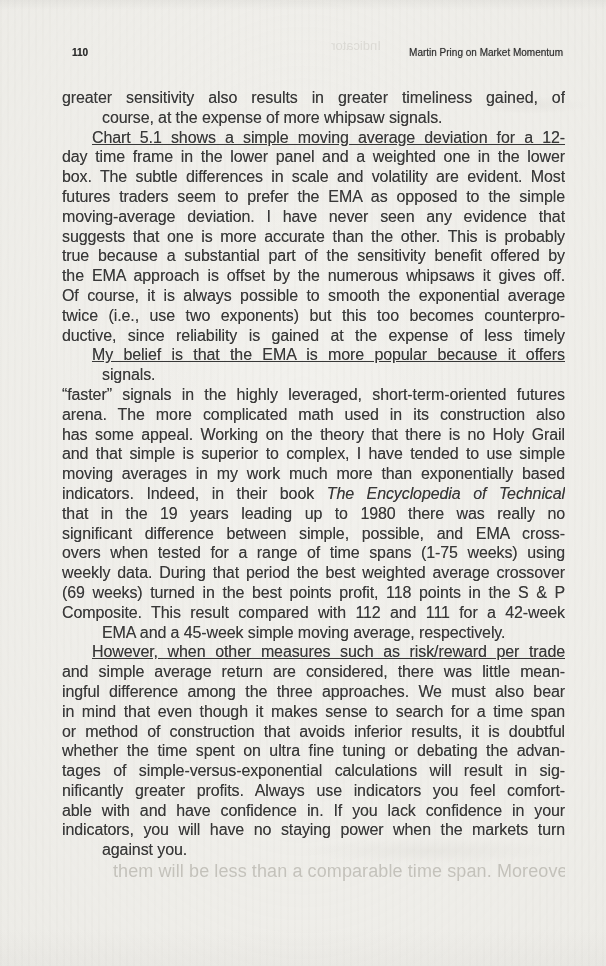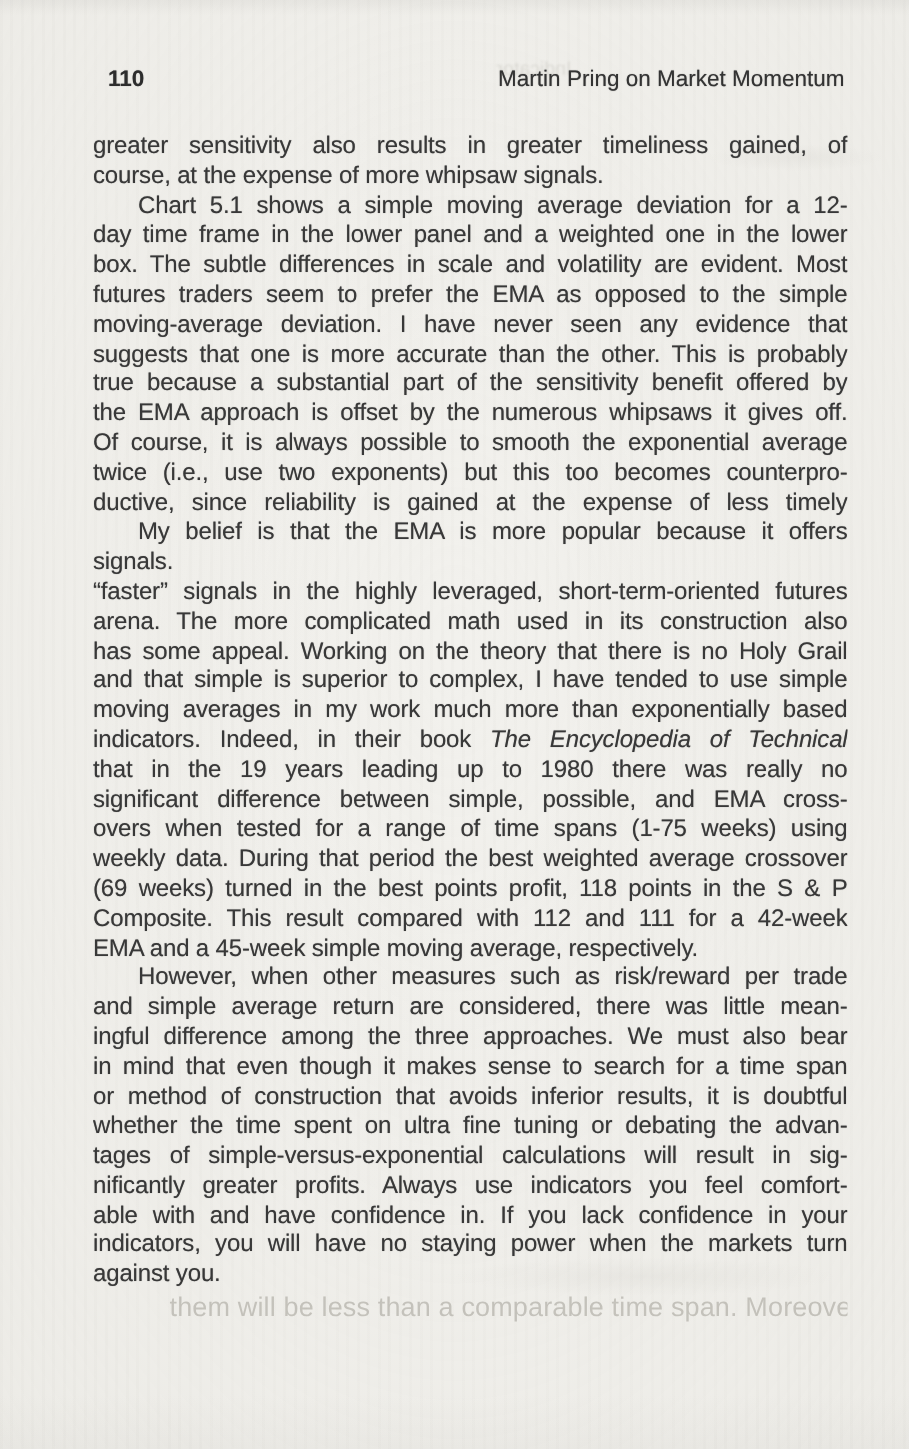--- a/index.html
+++ b/index.html
@@ -29,21 +29,21 @@
   }
   .running-head {
     position: absolute;
     top: 45px;
     left: 72px;
     right: 43px;
     height: 18px;
     display: flex;
     justify-content: space-between;
     align-items: baseline;
-    font-size: 15px;
+    font-size: 10px;
     line-height: 15px;
   }
   .folio {
     font-weight: 700;
     color: #2d2d2d;
     text-shadow: 0 0 0.6px rgba(45,45,45,0.55);
   }
   .head-title {
     color: #333333;
     text-shadow: 0 0 0.7px rgba(51,51,51,0.6);
@@ -62,23 +62,25 @@
   .line {
     height: 19.8px;
     overflow: hidden;
     text-align: justify;
     text-align-last: justify;
     white-space: normal;
   }
   .line.end {
     text-align: left;
     text-align-last: left;
+    margin-left: 40px;
   }
   .line.indent {
     text-indent: 30px;
+    text-decoration: underline;
   }
   .line i { }
   
   .ghost {
     position: absolute;
     color: #9b988f;
     pointer-events: none;
   }
   .ghost-header {
     top: 38px;

